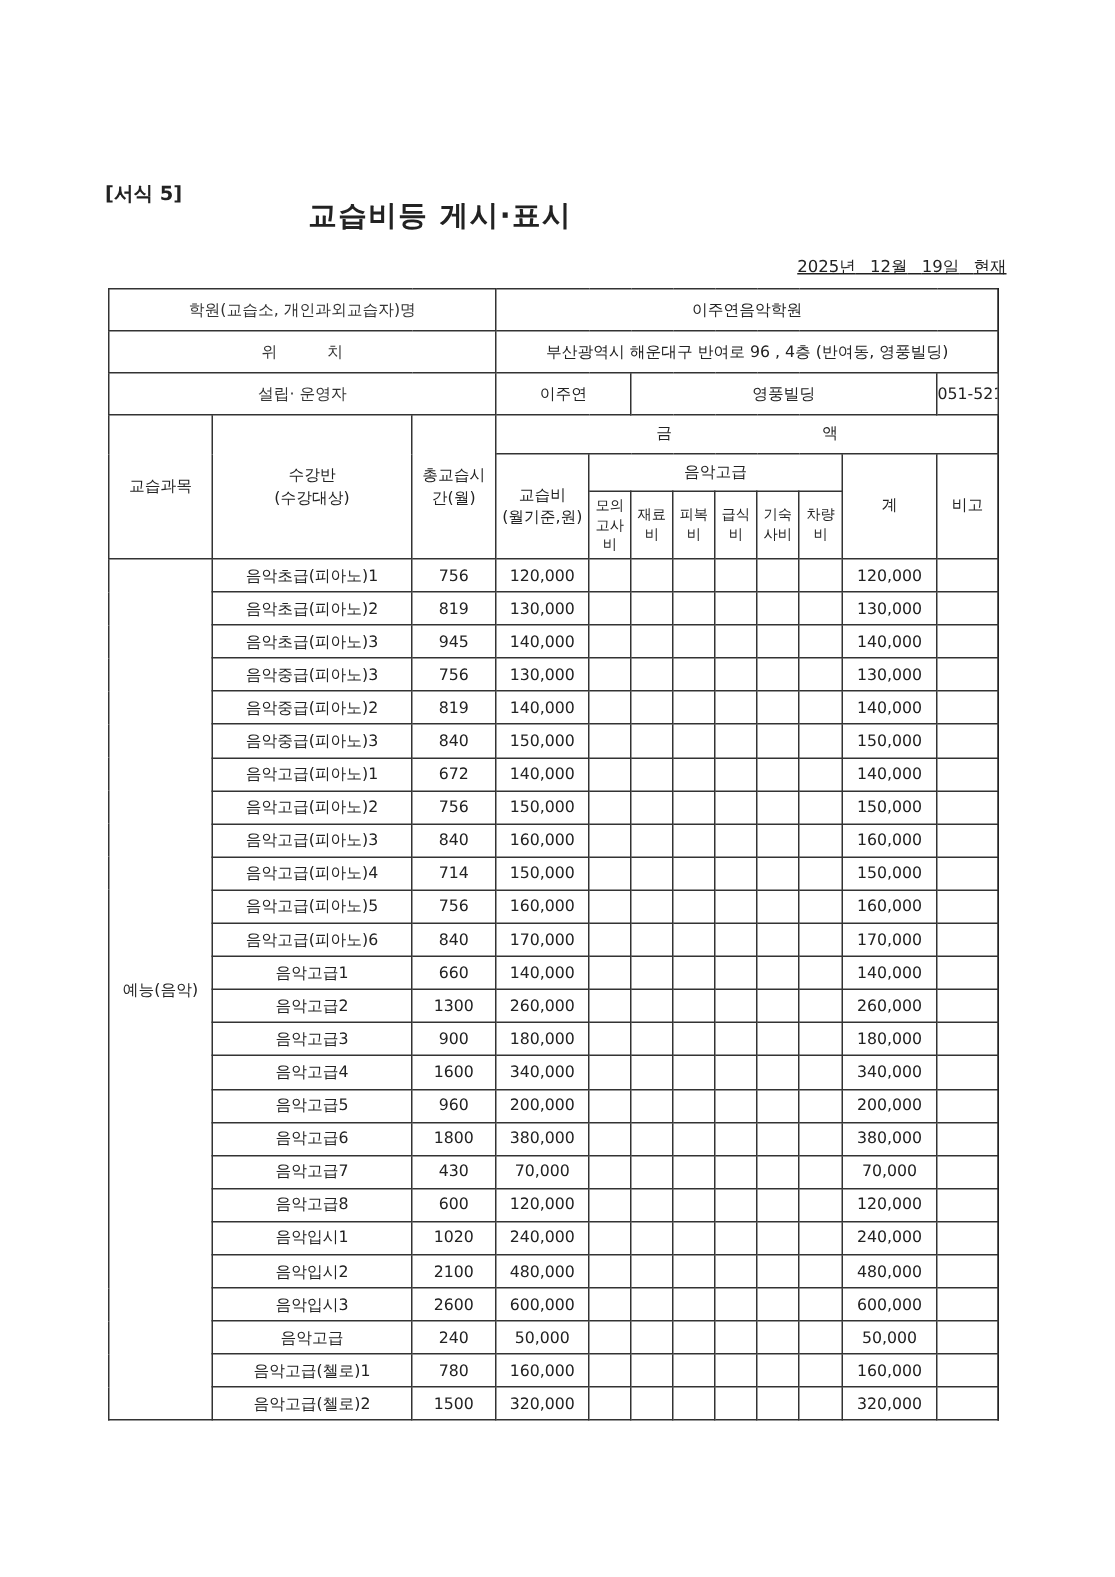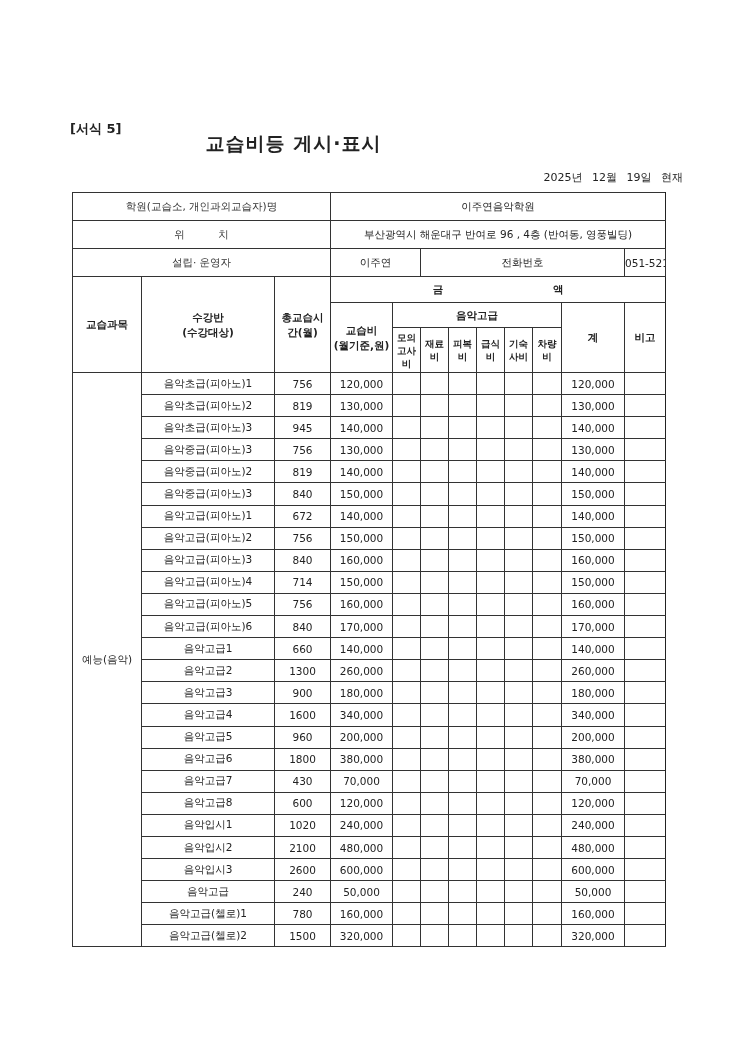--- a/index.html
+++ b/index.html
@@ -1,26 +1,26 @@
 <!DOCTYPE html>
 <html><head>
 <meta charset="utf-8">
 <style>
   html, body { margin: 0; padding: 0; background: #ffffff; }
   body { width: 743px; height: 1051px; position: relative; overflow: hidden;
          font-family: "DejaVu Sans", sans-serif; color: #222; }
   .form-no { position: absolute; left: 70px; top: 120px; font-size: 13px; font-weight: bold; }
   .title { position: absolute; left: 0; width: 587px; top: 131px; text-align: center;
            font-size: 19px; font-weight: bold; letter-spacing: 1px; }
-  .date { position: absolute; right: 60px; top: 170px; font-size: 11px; word-spacing: 6px; }
+  .date { position: absolute; right: 72px; top: 170px; font-size: 11px; word-spacing: 6px; text-decoration: underline; }
   table { position: absolute; left: 72px; top: 192px; width: 593px; border-collapse: collapse;
           table-layout: fixed; font-size: 10.5px; }
   td { border: 1px solid #333; text-align: center; vertical-align: middle; padding: 0; overflow: hidden; white-space: nowrap; }
   .info td { height: 27px; }
-  .hdr td { white-space: normal; line-height: 15px; font-weight: bold; }
+  .hdr td { white-space: normal; line-height: 15px; }
   .small { font-size: 9.5px; line-height: 13px !important; }
   .data td { height: 21.1px; }
   .outer { border: 1.5px solid #222; }
   .lbl { color: #333; }
 </style>
 </head>
 <body>
 
 <div class="form-no">[서식 5]</div>
 <div class="title">교습비등 게시·표시</div>
@@ -51,21 +51,21 @@
       <td colspan="3" class="lbl">학원(교습소, 개인과외교습자)명</td>
       <td colspan="9">이주연음악학원</td>
     </tr>
     <tr class="info">
       <td colspan="3" class="lbl" style="white-space:pre">위          치</td>
       <td colspan="9">부산광역시 해운대구 반여로 96 , 4층 (반여동, 영풍빌딩)</td>
     </tr>
     <tr class="info">
       <td colspan="3" class="lbl">설립· 운영자</td>
       <td colspan="2">이주연</td>
-      <td colspan="6">전화번호</td>
+      <td colspan="6">영풍빌딩</td>
       <td colspan="2">051-521-2540</td>
     </tr>
     <tr class="hdr" style="height:26px">
       <td rowspan="3">교습과목</td>
       <td rowspan="3">
         <div>수강반</div>
         <div>(수강대상)</div>
       </td>
       <td rowspan="3">
         <div>총교습시</div>

